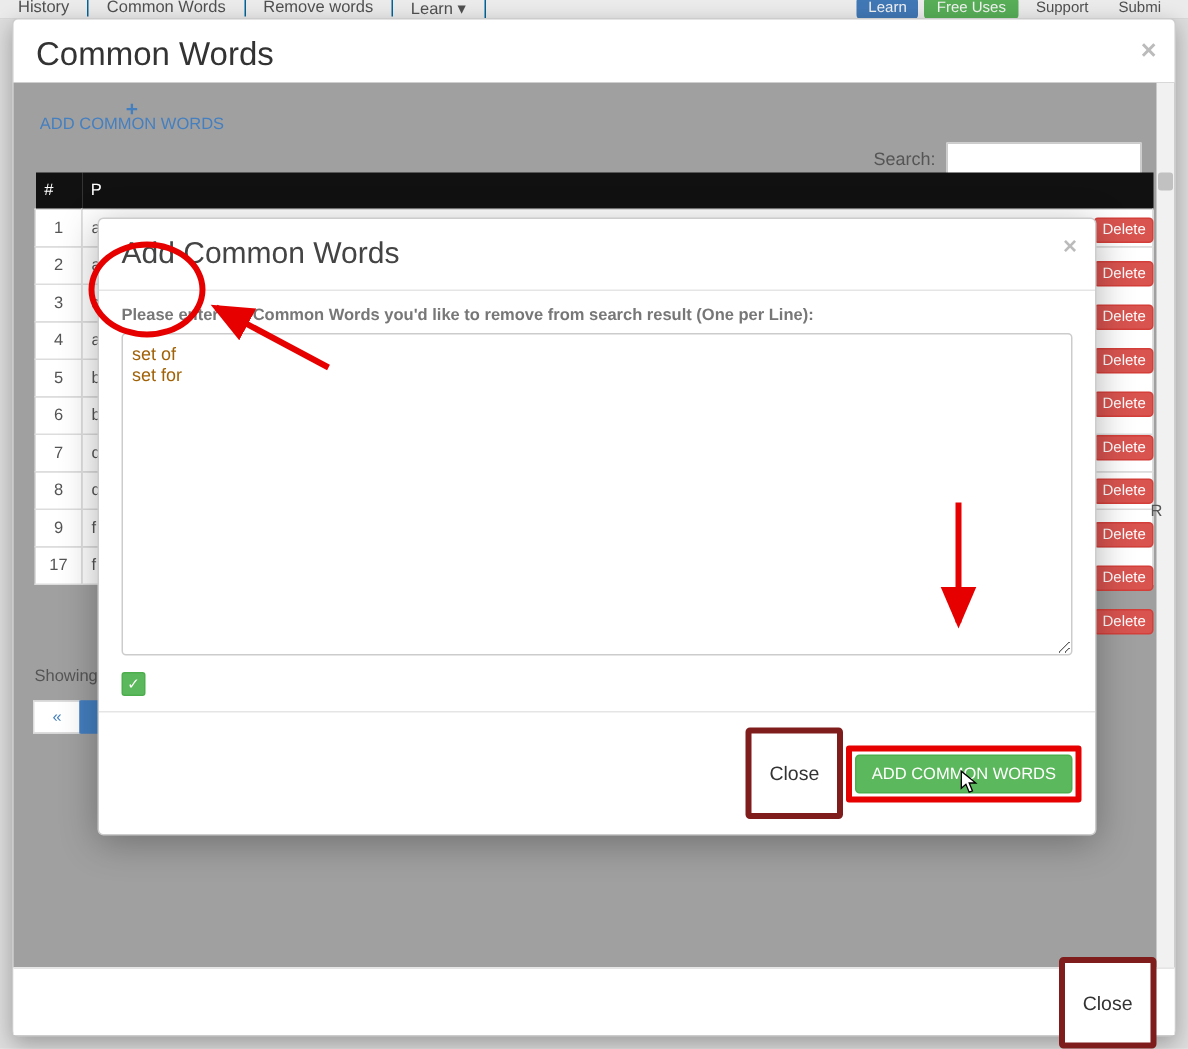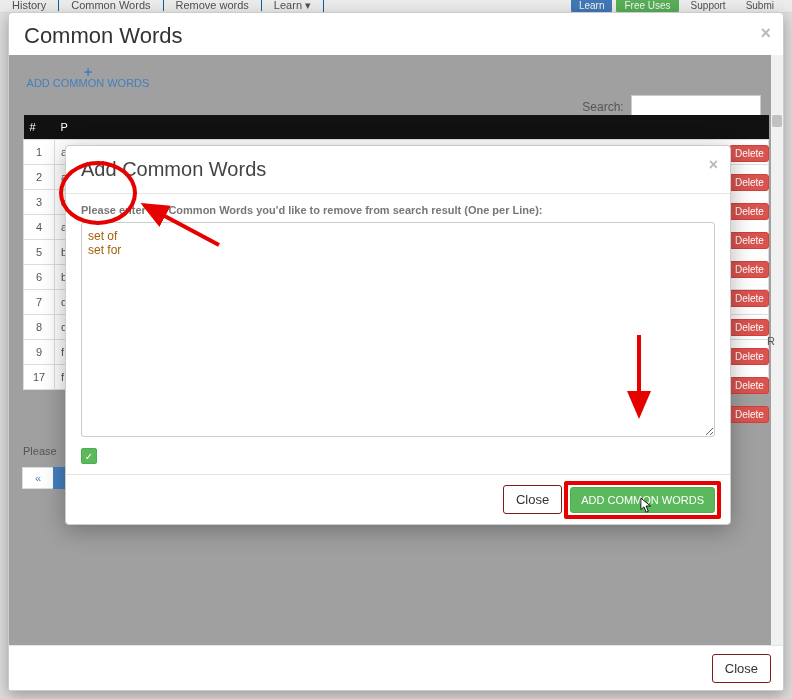--- a/index.html
+++ b/index.html
@@ -15,21 +15,21 @@
   .btn-submit{color:#555!important;background:transparent}
 
   
   .backdrop1{position:absolute;inset:0;background:rgba(0,0,0,0.05)}
   .outer-modal{position:absolute;left:8px;right:8px;top:12px;bottom:8px;background:#fff;border:1px solid #ccc;border-radius:4px;box-shadow:0 5px 15px rgba(0,0,0,.3)}
   .outer-head{padding:10px 15px 8px;border-bottom:1px solid #e5e5e5}
   .outer-title{font-size:22px;font-weight:400;color:#333;margin:0}
   .outer-close{position:absolute;right:12px;top:10px;color:#bbb;font-size:18px;cursor:pointer;font-weight:bold}
   .outer-body{position:absolute;left:0;right:0;top:42px;bottom:45px;background:#a0a0a0;overflow:hidden}
   .outer-foot{position:absolute;left:0;right:0;bottom:0;height:45px;border-top:1px solid #e5e5e5;background:#fff;display:flex;align-items:center;justify-content:flex-end;padding:0 12px;box-sizing:border-box}
-  .btn{display:inline-block;padding:6px 12px;font-size:13px;border:1px solid #7f1d1d;background:#fff;border-radius:3px;cursor:pointer;color:#333}
+  .btn{display:inline-block;padding:19px 12px;font-size:13px;border:4px solid #7f1d1d;background:#fff;border-radius:3px;cursor:pointer;color:#333}
   .scroll-track{position:absolute;right:0;top:0;bottom:0;width:12px;background:#f1f1f1}
   .scroll-thumb{position:absolute;right:1px;top:60px;width:10px;height:12px;background:#c1c1c1;border-radius:2px}
 
   
   .inner-page{position:absolute;left:14px;right:14px;top:12px;bottom:14px;}
   .add-link{text-align:center;width:130px;font-size:11px;color:#447fc0}
   .add-link .plus{font-weight:bold;font-size:14px;color:#447fc0;line-height:10px}
   .search-row{position:absolute;right:8px;top:28px;font-size:12px;color:#555}
   .search-row input{width:120px;height:20px;border:1px solid #ccc;margin-left:4px;font-size:11px;padding:1px 4px}
   table.tbl{position:absolute;left:0;right:0;top:48px;border-collapse:collapse;width:100%;font-size:11px;color:#555}
@@ -165,21 +165,21 @@
           <span class="del">Delete</span>
           <span class="del">Delete</span>
           <span class="del">Delete</span>
           <span class="del">Delete</span>
           <span class="del">Delete</span>
           <span class="del">Delete</span>
           <span class="del">Delete</span>
         </div>
         <div style="position:absolute;right:-6px;top:268px;font-size:11px;color:#555">R</div>
 
-        <div class="showing">Please</div>
+        <div class="showing">Showing</div>
         <div class="pager">
           <a href="#">«</a>
           <a href="#" class="active">1</a>
           <a href="#">2</a>
           <a href="#">»</a>
         </div>
       </div>
 
       <div class="backdrop2"></div>
       <div class="inner-modal">

